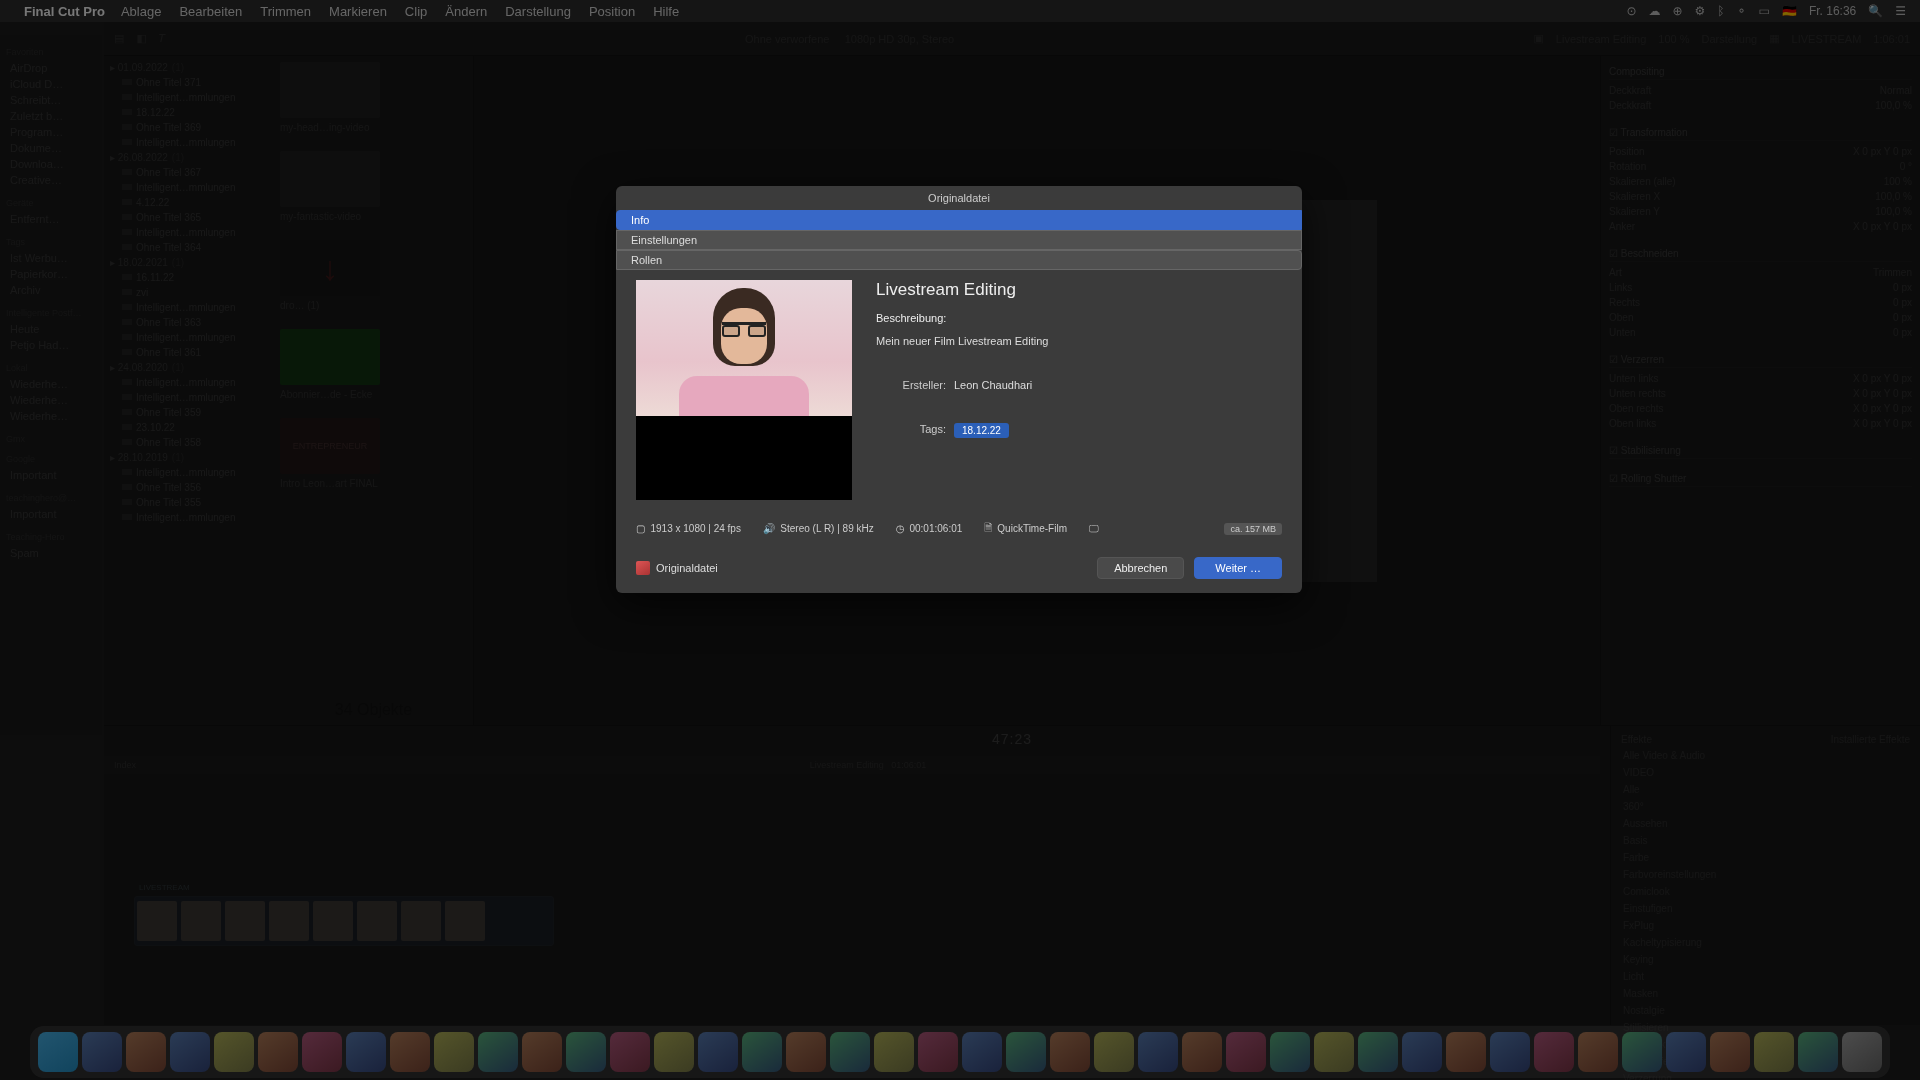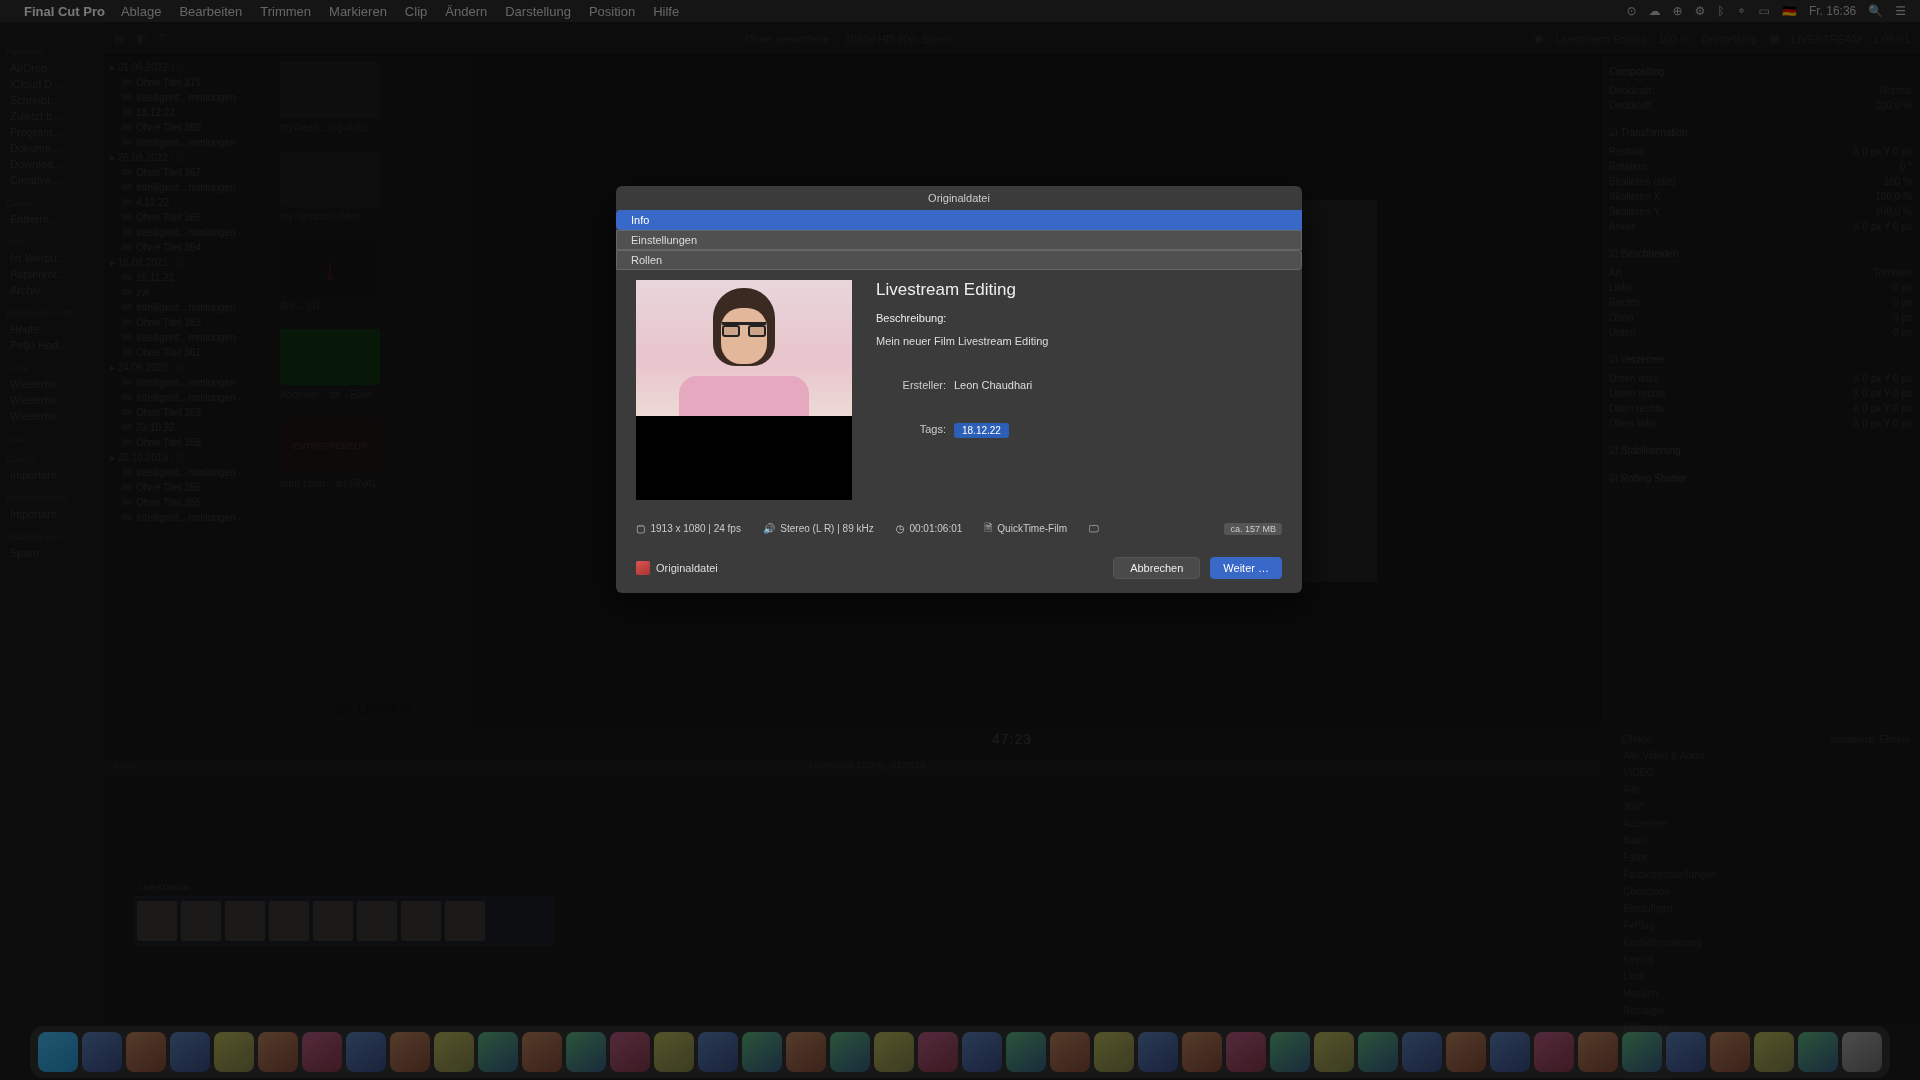--- a/index.html
+++ b/index.html
@@ -87,21 +87,21 @@
 .info-col .meta-row .k{ width:70px; text-align:right; color:#ccc; margin-right:8px;}
 .info-col .tag { display:inline-block; background:#2b5fb8; color:#fff; font-size:10px; padding:2px 8px; border-radius:3px;}
 .stats-row { display:flex; align-items:center; gap:22px; padding:6px 20px 10px; font-size:10px; color:#ccc;}
 .stats-row .stat{display:flex; align-items:center; gap:5px;}
 .stats-row .badge{ background:#555; padding:1px 6px; border-radius:3px; font-size:9px;}
 .modal-footer { display:flex; align-items:center; padding:10px 20px 14px; gap:10px;}
 .modal-footer .dest { display:flex; align-items:center; gap:6px; font-size:11px;}
 .modal-footer .dest .ico{width:14px;height:14px;background:linear-gradient(145deg,#d55,#a33);border-radius:2px;}
 .modal-footer .spacer{flex:1;}
 .modal-footer button{ font-size:11px; padding:4px 16px; border-radius:4px; border:1px solid #555; background:#4a4a4a; color:#eee; cursor:pointer;}
-.modal-footer button.primary{ background:#3868c8; border-color:#3868c8; color:#fff; padding:4px 12px;}
+.modal-footer button.primary{ background:#3868c8; border-color:#3868c8; color:#fff; padding:4px 20px;}
 </style>
 </head>
 <body>
 
 <div class="menubar">
   <span class="apple"></span>
   <span class="app-name">Final Cut Pro</span>
   <span class="menu-item">Ablage</span>
   <span class="menu-item">Bearbeiten</span>
   <span class="menu-item">Trimmen</span>

